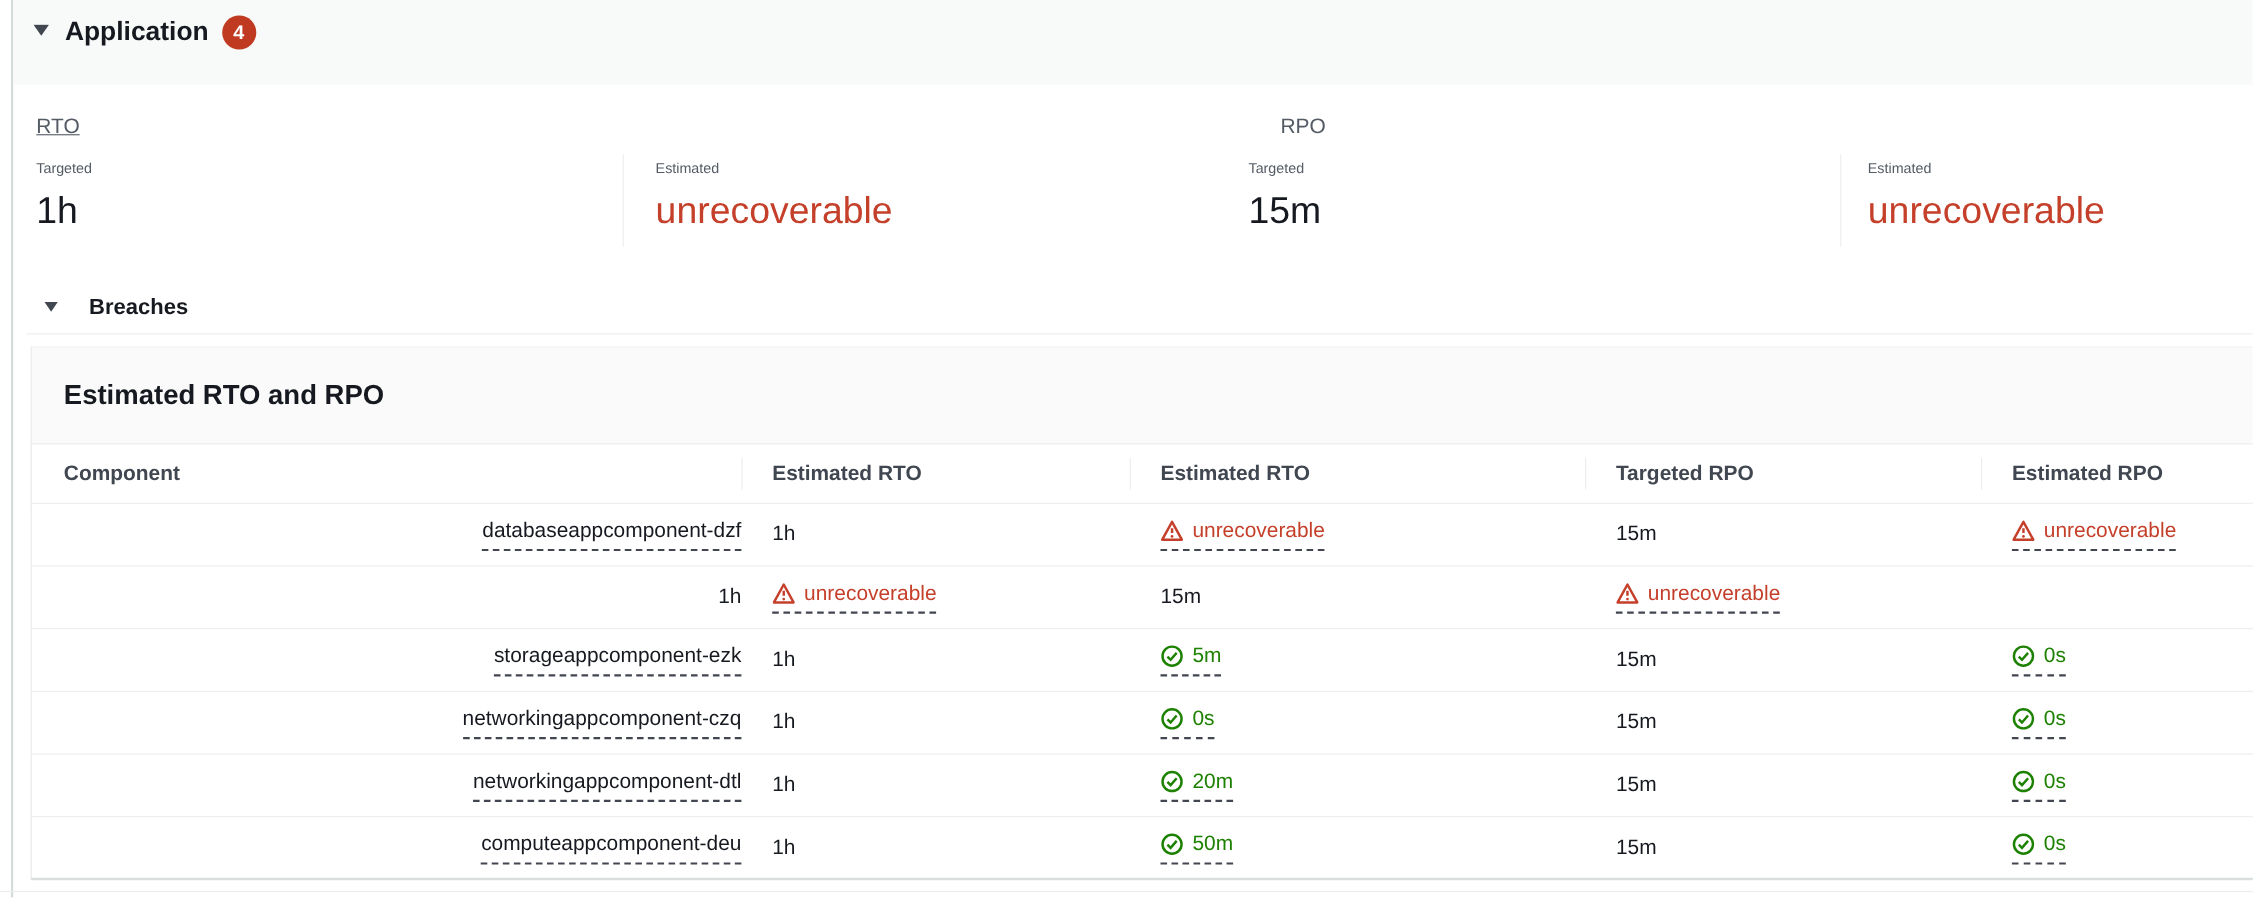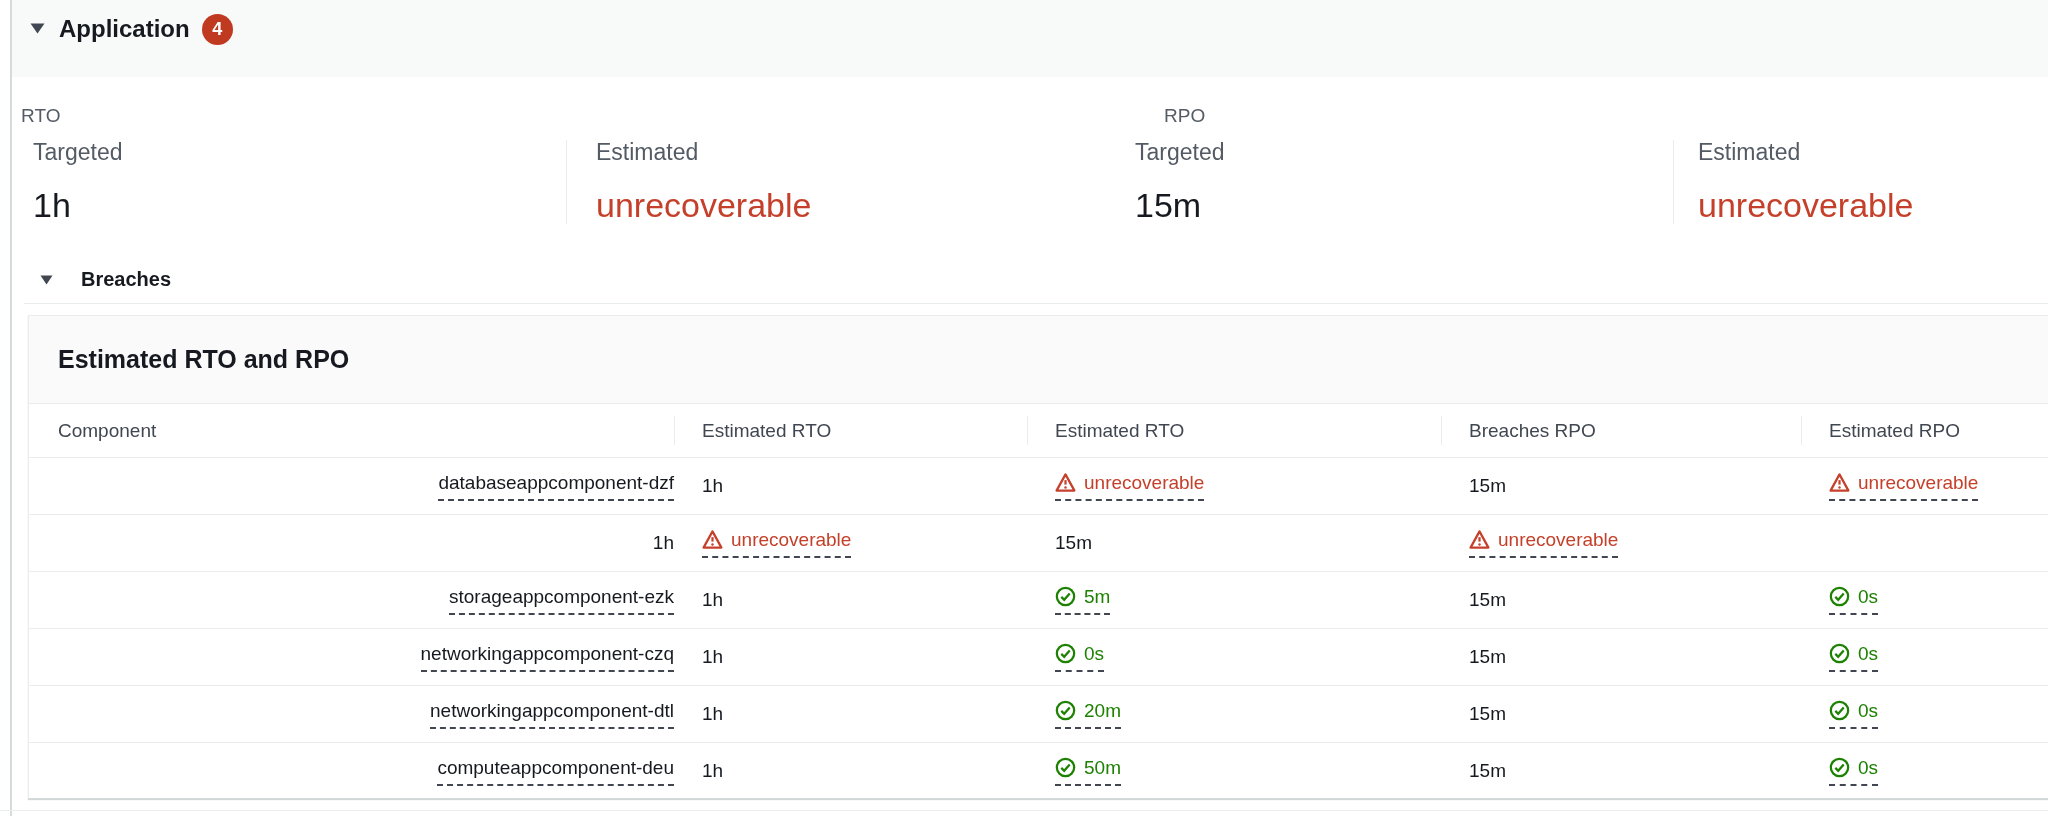--- a/index.html
+++ b/index.html
@@ -28,27 +28,27 @@
   .app-header{position:absolute;left:30px;top:12px;height:34px;display:flex;align-items:center;gap:0;cursor:pointer;}
   .tri{display:inline-block;flex:0 0 auto;}
   .app-title{font-size:24px;font-weight:bold;color:var(--text-dark);margin-left:14px;text-align:right;}
   .count-badge{
     margin-left:12px;width:31px;height:31px;border-radius:50%;background:var(--badge);
     color:#fff;font-size:18px;font-weight:bold;display:flex;align-items:center;justify-content:center;
   }
 
   
   .group-label{position:absolute;top:105px;font-size:19px;color:var(--text-gray);}
-  #rto-group-label{left:21px;}
+  #rto-group-label{left:33px;text-decoration:underline;}
   #rpo-group-label{left:1164px;}
   .kv-divider{position:absolute;top:140px;height:84px;width:1px;background:var(--border);}
   #kv-divider-rto{left:566px;}
   #kv-divider-rpo{left:1673px;}
   .kv-col{position:absolute;top:141px;}
-  .kv-col .kv-label{font-size:23px;color:var(--text-gray);line-height:23px;margin-bottom:21px;}
+  .kv-col .kv-label{font-size:13px;color:var(--text-gray);line-height:23px;margin-bottom:8px;}
   .kv-col .kv-value{font-size:34px;line-height:40px;color:var(--text-dark);font-weight:400;}
   .kv-value[data-status="error"]{color:var(--error);}
   #kv-rto-targeted{left:33px;}
   #kv-rto-estimated{left:596px;}
   #kv-rpo-targeted{left:1135px;}
   #kv-rpo-estimated{left:1698px;}
 
   
   .breaches-header{position:absolute;left:40px;top:268px;display:flex;align-items:center;cursor:pointer;}
   .breaches-title{font-size:20px;font-weight:bold;color:var(--text-dark);margin-left:28px;}
@@ -58,21 +58,21 @@
   .panel{
     position:absolute;left:28px;top:315px;right:-10px;height:484px;background:#fff;
     border:1px solid var(--border);border-right:none;border-bottom-color:var(--border-strong);
     box-shadow:0 1px 1px rgba(0,28,36,0.18);
   }
   .panel-header{height:88px;background:var(--panel-head);border-bottom:1px solid var(--border);
     display:flex;align-items:center;padding-left:29px;}
   .panel-title{font-size:25px;font-weight:bold;color:var(--text-dark);}
   .grid{display:grid;grid-template-columns:645px 353px 414px 360px 1fr;}
   .thead{height:53px;}
-  .th{display:flex;align-items:center;padding-left:28px;font-size:19px;font-weight:normal;
+  .th{display:flex;align-items:center;padding-left:28px;font-size:19px;font-weight:bold;
     color:var(--head-gray);position:relative;}
   .th:first-child{padding-left:29px;}
   .th + .th::before{content:"";position:absolute;left:0;top:12px;bottom:12px;width:1px;background:var(--border);}
   .trow{height:57px;border-top:1px solid var(--border);}
   .td{display:flex;align-items:center;padding-left:28px;font-size:19px;color:var(--text-dark);}
   .td:first-child{padding-left:29px;justify-content:flex-end;}
   .component-link{
     color:var(--text-dark);border-bottom:2px dashed #424650;padding-bottom:5px;cursor:pointer;
   }
   .status-badge{
@@ -136,21 +136,21 @@
 
 <div class="panel">
   <div class="panel-header">
     <span class="panel-title">Estimated RTO and RPO</span>
   </div>
 
   <div class="grid thead">
     <div class="th">Component</div>
     <div class="th">Estimated RTO</div>
     <div class="th">Estimated RTO</div>
-    <div class="th">Breaches RPO</div>
+    <div class="th">Targeted RPO</div>
     <div class="th">Estimated RPO</div>
   </div>
 
   <div class="grid trow">
     <div class="td">
         <span class="component-link">databaseappcomponent-dzf</span>
       </div>
     <div class="td">1h</div>
     <div class="td">
         <span class="status-badge" data-status="error">

